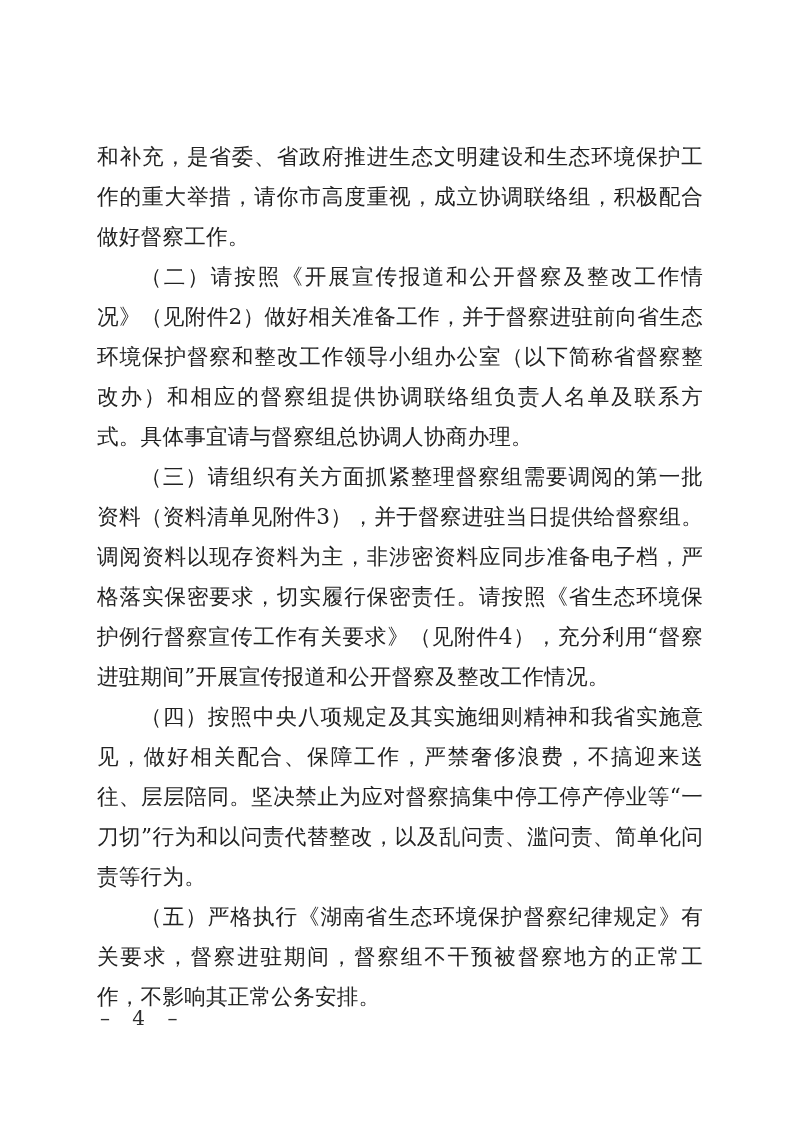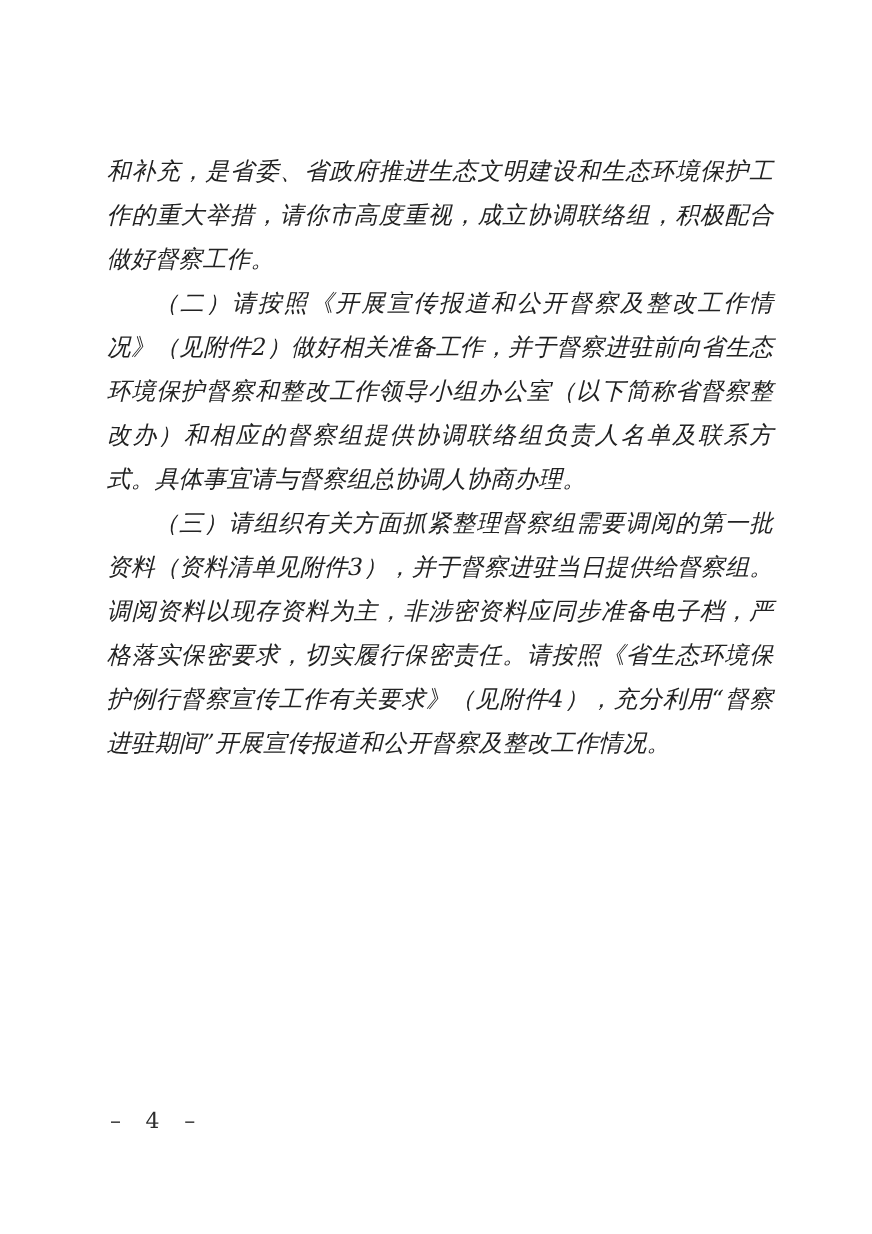--- a/index.html
+++ b/index.html
@@ -24,21 +24,20 @@
     line-height: 40px;
     color: #222222;
     text-align: justify;
     text-justify: inter-ideograph;
     letter-spacing: 0.2px;
   }
   .body-text p {
     margin: 0;
     padding: 0;
     text-indent: 2em;
-    font-style: italic;
   }
   .body-text p.continuation {
     text-indent: 0;
   }
   .page-footer {
     position: absolute;
     left: 100px;
     top: 1006px;
     width: 200px;
   }
@@ -52,19 +51,21 @@
 </style>
 </head>
 <body>
 
 <div class="page">
 
   <div class="body-text">
     <p class="continuation">和补充，是省委、省政府推进生态文明建设和生态环境保护工作的重大举措，请你市高度重视，成立协调联络组，积极配合做好督察工作。</p>
     <p>（二）请按照《开展宣传报道和公开督察及整改工作情况》（见附件2）做好相关准备工作，并于督察进驻前向省生态环境保护督察和整改工作领导小组办公室（以下简称省督察整改办）和相应的督察组提供协调联络组负责人名单及联系方式。具体事宜请与督察组总协调人协商办理。</p>
     <p>（三）请组织有关方面抓紧整理督察组需要调阅的第一批资料（资料清单见附件3），并于督察进驻当日提供给督察组。调阅资料以现存资料为主，非涉密资料应同步准备电子档，严格落实保密要求，切实履行保密责任。请按照《省生态环境保护例行督察宣传工作有关要求》（见附件4），充分利用“督察进驻期间”开展宣传报道和公开督察及整改工作情况。</p>
+    <p>（四）按照中央八项规定及其实施细则精神和我省实施意见，做好相关配合、保障工作，严禁奢侈浪费，不搞迎来送往、层层陪同。坚决禁止为应对督察搞集中停工停产停业等“一刀切”行为和以问责代替整改，以及乱问责、滥问责、简单化问责等行为。</p>
+    <p>（五）严格执行《湖南省生态环境保护督察纪律规定》有关要求，督察进驻期间，督察组不干预被督察地方的正常工作，不影响其正常公务安排。</p>
   </div>
 
   <div class="page-footer">
     <span class="page-number">– 4 –</span>
   </div>
 
 </div>
 
 </body></html>

